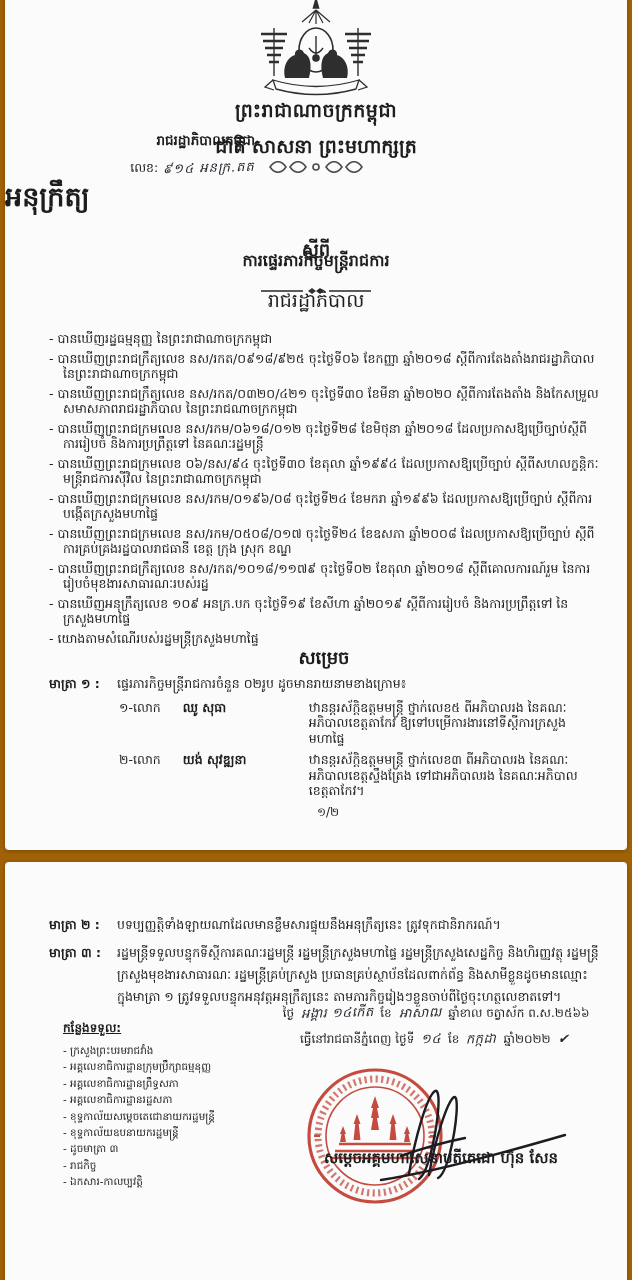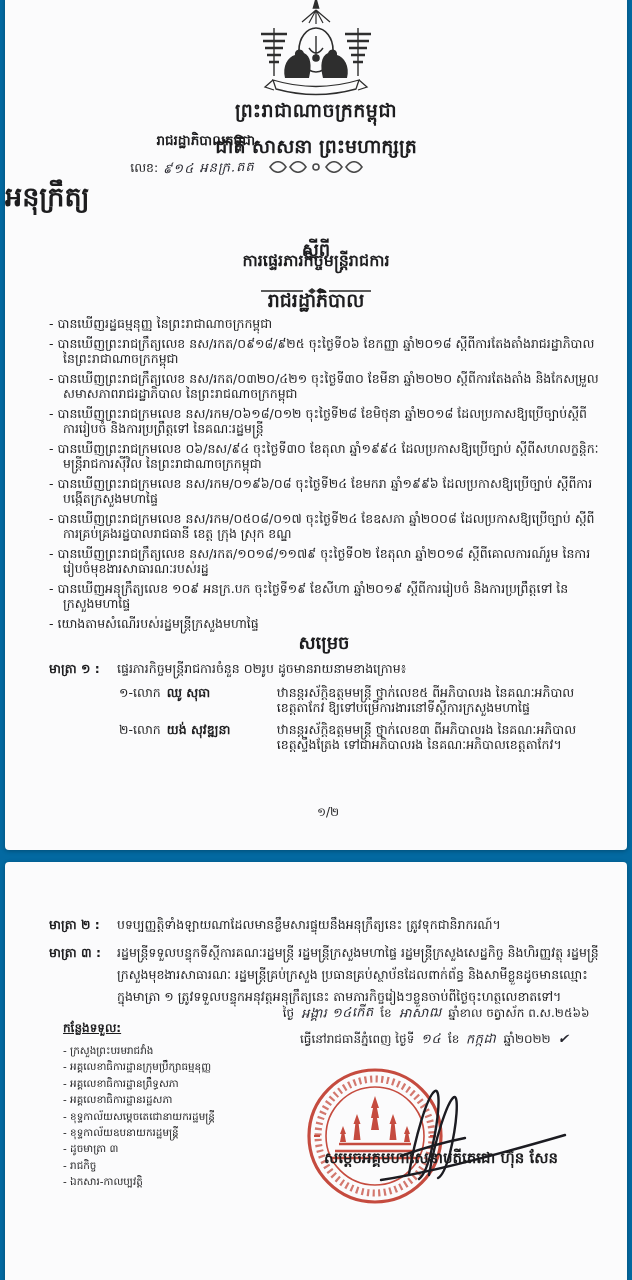--- a/index.html
+++ b/index.html
@@ -1,18 +1,18 @@
 <!DOCTYPE html>
 <html><head>
 <meta charset="utf-8">
 <style>
   * { margin:0; padding:0; box-sizing:border-box; }
   html,body { background:#d4d6d9; }
   body { font-family:"DejaVu Sans", sans-serif; }
-  .screen { position:relative; width:632px; height:1280px; background:#0369a1; overflow:hidden; color:#1d1d1f; }
+  .screen { position:relative; width:632px; height:1280px; background:#a16207; overflow:hidden; color:#1d1d1f; }
   .page { position:absolute; left:5px; width:622px; background:#fbfbfc; border-radius:4px;
           box-shadow:0 1px 4px rgba(0,0,0,.28); }
   .page1 { top:-6px; height:856px; }
   .page2 { top:862px; height:424px; }
 
   .emblem { position:absolute; top:4px; left:50%; transform:translateX(-50%); }
   .kingdom-title { position:absolute; top:104px; left:0; width:100%; text-align:center;
                    font-weight:bold; font-size:19px; letter-spacing:.5px; }
   .issuer-block { position:absolute; top:138px; left:30px; width:220px;text-align:right; }
   .issuer { font-weight:bold; font-size:13.5px; }
@@ -21,28 +21,28 @@
                  transform:rotate(-1.5deg); display:inline-block; }
   .ref-line .handwriting { font-size:13px; letter-spacing:1px; }
   .motto { position:absolute; top:140px; left:0; width:100%; text-align:center;
            font-weight:bold; font-size:19px; }
   .flourish { position:absolute; top:164px; left:50%; transform:translateX(-50%); }
 
   .doc-type   { position:absolute; top:186px; left:0; width:100%; text-align:left; font-weight:bold; font-size:27px; }
   .on-word    { position:absolute; top:228px; left:0; width:100%; text-align:center; font-weight:bold; font-size:18px;margin-top:16px; }
   .subject    { position:absolute; top:256px; left:0; width:100%; text-align:center; font-weight:bold; font-size:16px; }
   .divider    { position:absolute; top:286px; left:50%; transform:translateX(-50%); }
-  .authority  { position:absolute; top:294px; left:0; width:100%; text-align:center; font-weight:bold; font-size:19px; }
-
-  .body-flow { position:absolute; top:322px; left:44px; width:550px; font-size:12.5px; line-height:15.5px; }
+  .authority  { position:absolute; top:294px; left:0; width:100%; text-align:center; font-weight:normal; font-size:19px; }
+
+  .body-flow { position:absolute; top:337px; left:44px; width:550px; font-size:12.5px; line-height:15.5px; }
   .clause { margin-bottom:4px; padding-left:14px; text-indent:-14px; }
   .decision-heading { text-align:center; font-weight:bold; font-size:18px; margin:4px 0 10px 0; }
   .article { position:relative; padding-left:68px; margin-bottom:0; min-height:18px; }
   .article .art-label { position:absolute; left:0; top:0; font-weight:bold; white-space:nowrap; }
-  .person-row { display:flex; margin:6px 10px 6px 70px; }
+  .person-row { display:flex; margin:6px 10px 6px 70px;gap:16px; }
   .person-index { white-space:nowrap; margin-right:6px; }
   .person-name { font-weight:bold; white-space:nowrap; width:104px; flex:none; }
   .person-detail { flex:1; margin-left:6px; }
   .page-number { position:absolute; bottom:28px; left:12px; width:100%; text-align:center; font-size:12px; }
 
   .p2-flow { position:absolute; top:52px; left:44px; width:550px; font-size:12.5px; line-height:22px; }
   .p2-flow .article { margin-bottom:6px; }
 
   .date-block { position:absolute; top:138px; left:250px; width:362px; text-align:center;
                 font-size:12px; line-height:25px; white-space:nowrap; }

